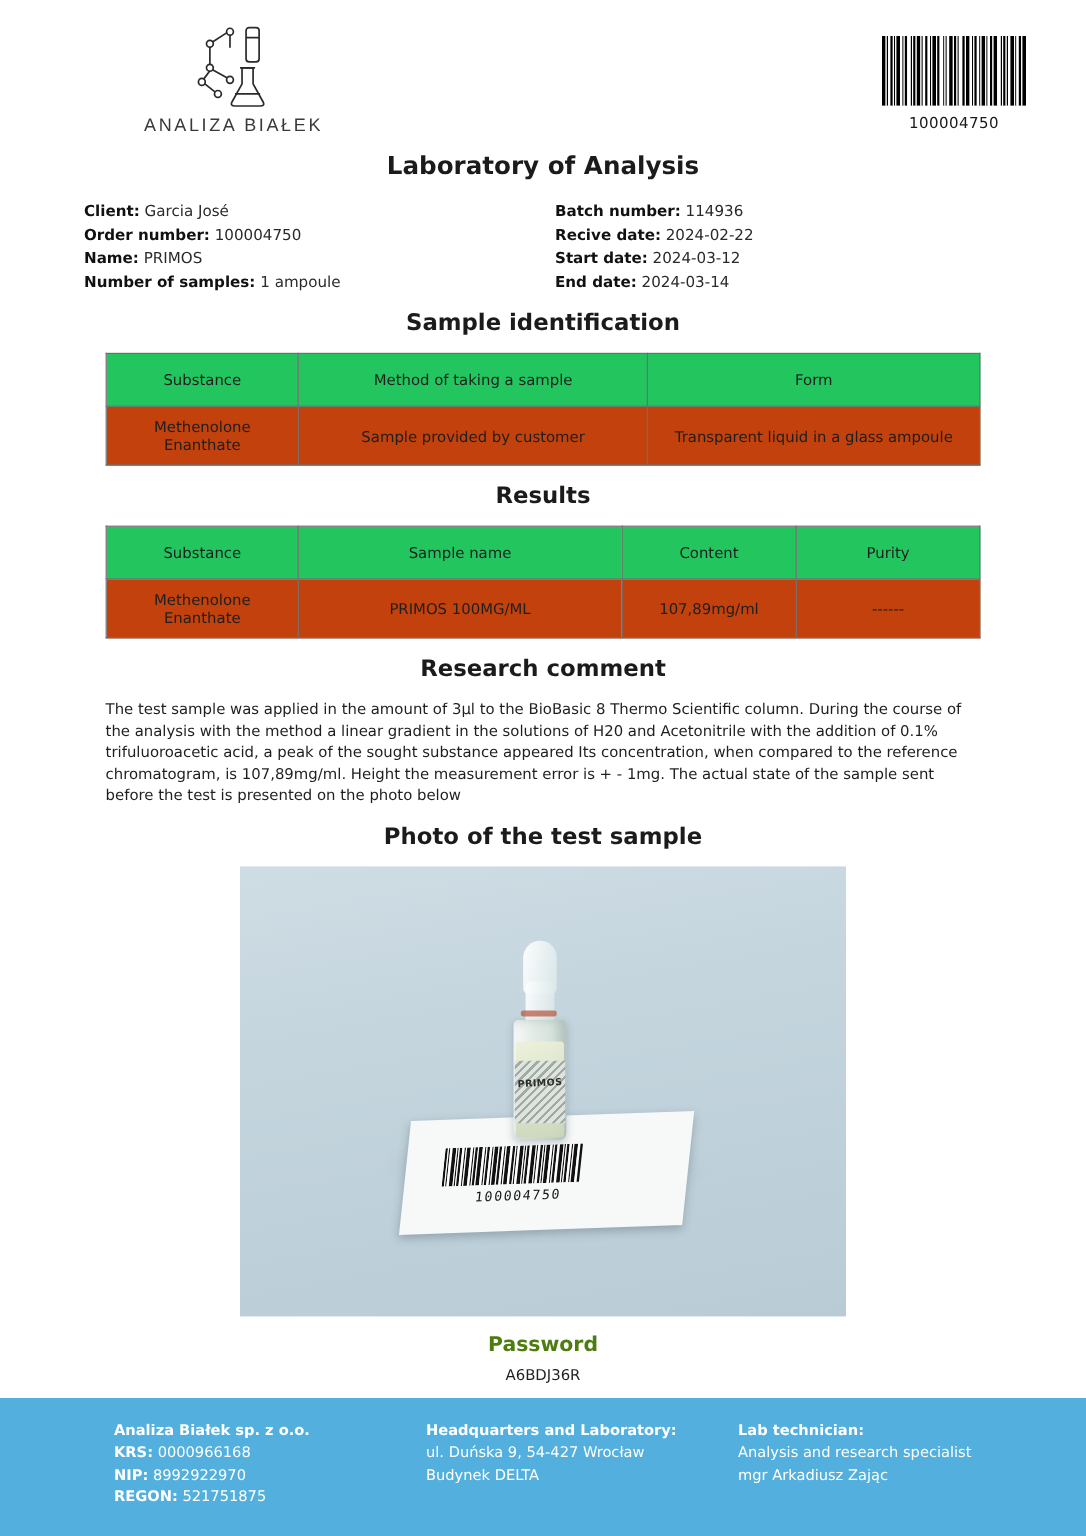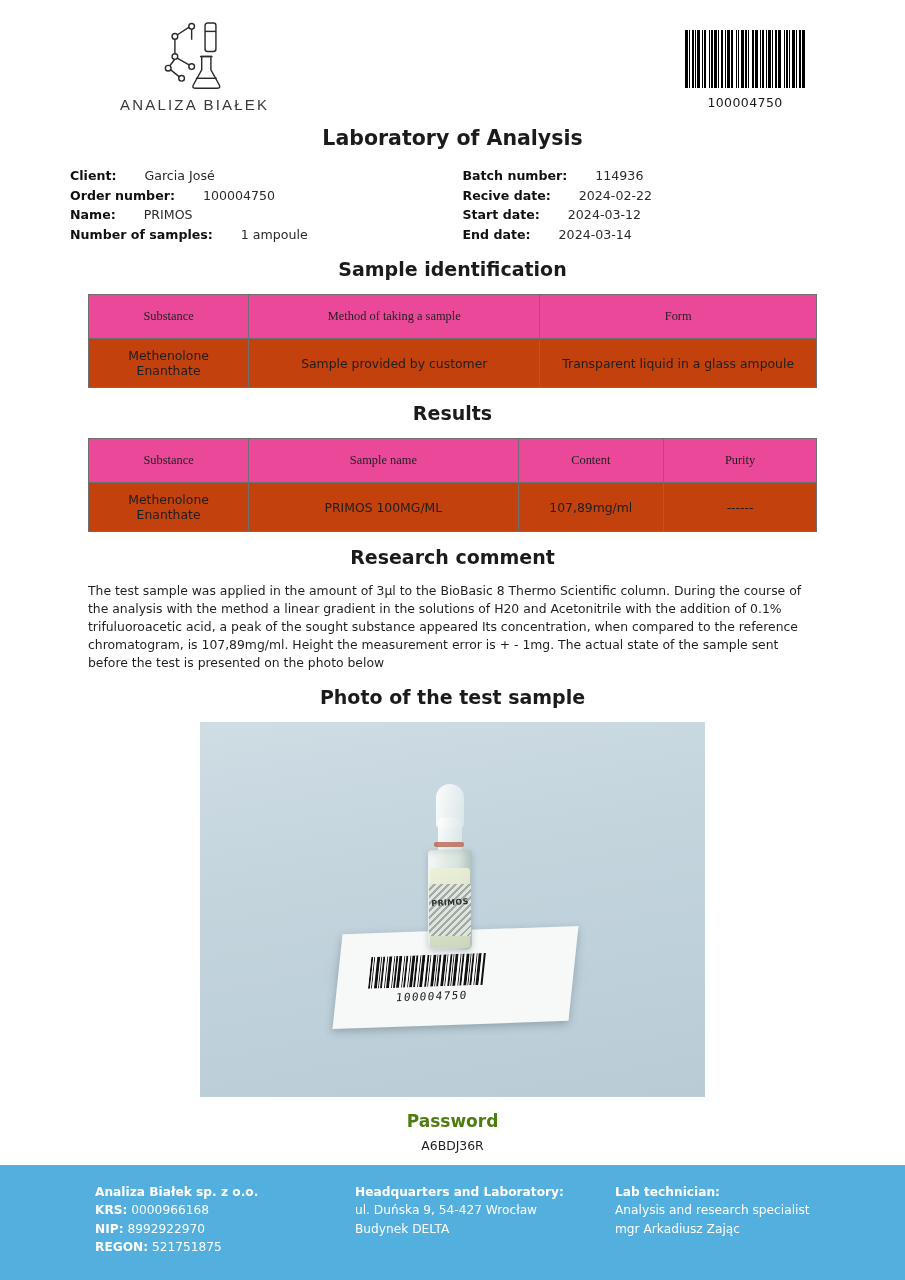--- a/index.html
+++ b/index.html
@@ -12,21 +12,21 @@
     color: #222222;
     position: relative;
     overflow: hidden;
   }
 
   
   .header {
     display: flex;
     justify-content: space-between;
     align-items: flex-start;
-    padding: 18px 90px 0 70px;
+    padding: 18px 40px 0 70px;
     height: 120px;
   }
   .brand {
     display: flex;
     flex-direction: column;
     align-items: center;
     margin-left: 50px;
   }
   .brand-logo { width: 86px; height: 72px; }
   .brand-name {
@@ -84,41 +84,40 @@
   .meta {
     display: flex;
     padding: 0 70px;
     font-size: 12.6px;
     line-height: 1.55;
   }
   .meta-col { flex: 1; }
   .meta-col.right { padding-left: 20px; }
   .meta-row { white-space: nowrap; }
   .meta-label { font-weight: bold; color: #111; }
-  .meta-val { color: #2a2a2a; margin-left: 24px; }
+  .meta-val { color: #2a2a2a; }
 
   
   .tbl-wrap { padding: 0 88px; }
   table.data {
     width: 100%;
     border-collapse: collapse;
     font-size: 12.4px;
   }
   table.data th, table.data td {
     border: 1px solid #6f6f6f;
     padding: 9px 6px;
     text-align: center;
     font-weight: normal;
     color: #1f1f1f;
   }
   table.data th {
-    background: #ec4899;
+    background: #22c55e;
     font-weight: normal;
     height: 44px;
-    font-family: Liberation Serif, serif;
   }
   table.data td { height: 34px; background: #c2410c; }
 
   
   .comment {
     padding: 0 103px 0 88px;
     font-size: 12.4px;
     line-height: 1.45;
     text-align: left;
     color: #1f1f1f;

